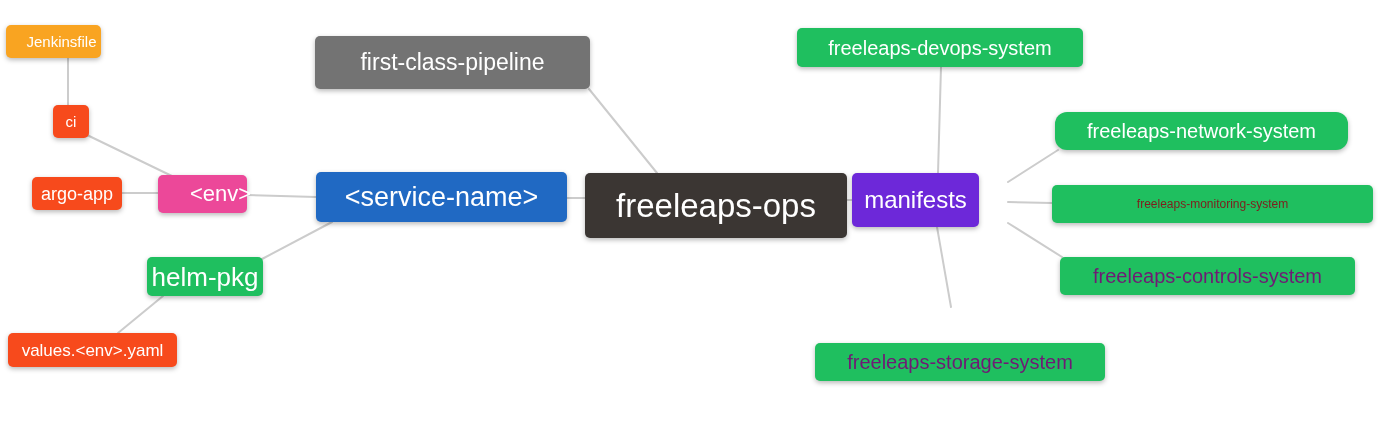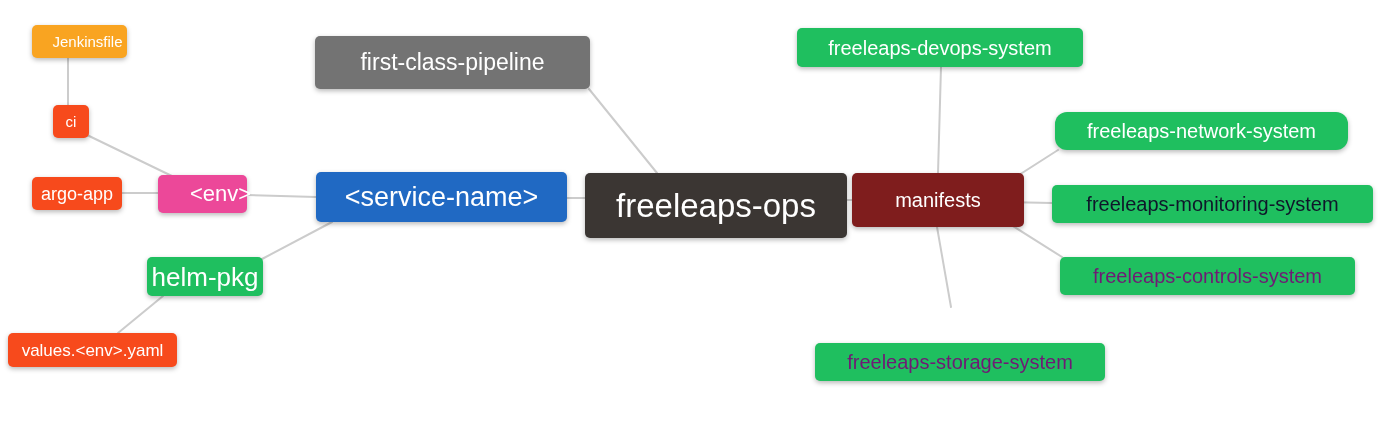--- a/index.html
+++ b/index.html
@@ -52,29 +52,29 @@
       <line x1="589" y1="89" x2="657" y2="173" stroke="#cccccc" stroke-width="2" stroke-linecap="round"></line>
       <line x1="567" y1="198" x2="585" y2="198" stroke="#cccccc" stroke-width="2" stroke-linecap="round"></line>
       <line x1="847" y1="200" x2="852" y2="200" stroke="#cccccc" stroke-width="2" stroke-linecap="round"></line>
       <line x1="938" y1="173" x2="941" y2="67" stroke="#cccccc" stroke-width="2" stroke-linecap="round"></line>
       <line x1="1008" y1="182" x2="1058" y2="150" stroke="#cccccc" stroke-width="2" stroke-linecap="round"></line>
       <line x1="1008" y1="202" x2="1052" y2="203" stroke="#cccccc" stroke-width="2" stroke-linecap="round"></line>
       <line x1="1008" y1="223" x2="1062" y2="257" stroke="#cccccc" stroke-width="2" stroke-linecap="round"></line>
       <line x1="937" y1="227" x2="951" y2="307" stroke="#cccccc" stroke-width="2" stroke-linecap="round"></line>
     </svg>
   <div id="node-layer">
-      <div class="node" style="left: 32px; top: 25px; width: 95px; height: 33px; background: rgb(249, 164, 33); font-size: 15px; color: rgb(255, 255, 255); padding-left: 16px;">Jenkinsfile</div>
+      <div class="node" style="left: 6px; top: 25px; width: 95px; height: 33px; background: rgb(249, 164, 33); font-size: 15px; color: rgb(255, 255, 255); padding-left: 16px;">Jenkinsfile</div>
       <div class="node" style="left: 53px; top: 105px; width: 36px; height: 33px; background: rgb(247, 74, 28); font-size: 15px; color: rgb(255, 255, 255);">ci</div>
       <div class="node" style="left: 32px; top: 177px; width: 90px; height: 33px; background: rgb(247, 74, 28); font-size: 18px; color: #ffffff;">argo-app</div>
       <div class="node" style="left: 158px; top: 175px; width: 89px; height: 38px; background: #ec4899; font-size: 22px; color: rgb(255, 255, 255); padding-left: 36px;">&lt;env&gt;</div>
       <div class="node" style="left: 147px; top: 257px; width: 116px; height: 39px; background: rgb(31, 191, 95); font-size: 26px; color: rgb(255, 255, 255);">helm-pkg</div>
       <div class="node" style="left: 8px; top: 333px; width: 169px; height: 34px; background: rgb(247, 74, 28); font-size: 17px; color: rgb(255, 255, 255);">values.&lt;env&gt;.yaml</div>
       <div class="node" style="left: 315px; top: 36px; width: 275px; height: 53px; background: #737373; font-size: 23px; color: rgb(255, 255, 255);">first-class-pipeline</div>
       <div class="node" style="left: 316px; top: 172px; width: 251px; height: 50px; background: rgb(32, 105, 195); font-size: 27px; color: rgb(255, 255, 255);">&lt;service-name&gt;</div>
       <div class="node" style="left: 585px; top: 173px; width: 262px; height: 65px; background: rgb(59, 54, 51); font-size: 33px; color: rgb(255, 255, 255);">freeleaps-ops</div>
-      <div class="node" style="left: 852px; top: 173px; width: 172px; height: 54px; background: #7f1d1d; font-size: 20px; color: rgb(255, 255, 255);">manifests</div>
+      <div class="node" style="left: 852px; top: 173px; width: 127px; height: 54px; background: #6d28d9; font-size: 24px; color: rgb(255, 255, 255);">manifests</div>
       <div class="node" style="left: 797px; top: 28px; width: 286px; height: 39px; background: rgb(31, 191, 95); font-size: 20px; color: rgb(255, 255, 255);">freeleaps-devops-system</div>
       <div class="node" style="left: 1055px; top: 112px; width: 293px; height: 38px; background: rgb(31, 191, 95); font-size: 20px; color: rgb(255, 255, 255); border-radius: 12px;">freeleaps-network-system</div>
-      <div class="node" style="left: 1052px; top: 185px; width: 321px; height: 38px; background: rgb(31, 191, 95); font-size: 20px; color: #0f172a;">freeleaps-monitoring-system</div>
+      <div class="node" style="left: 1052px; top: 185px; width: 321px; height: 38px; background: rgb(31, 191, 95); font-size: 12px; color: #7f1d1d;">freeleaps-monitoring-system</div>
       <div class="node" style="left: 1060px; top: 257px; width: 295px; height: 38px; background: rgb(31, 191, 95); font-size: 20px; color: #701a75;">freeleaps-controls-system</div>
       <div class="node" style="left: 815px; top: 307px; width: 290px; height: 38px; background: rgb(31, 191, 95); font-size: 20px; color: #701a75; margin-top: 36px;">freeleaps-storage-system</div>
     </div>
 </div>
 
 </body></html>

